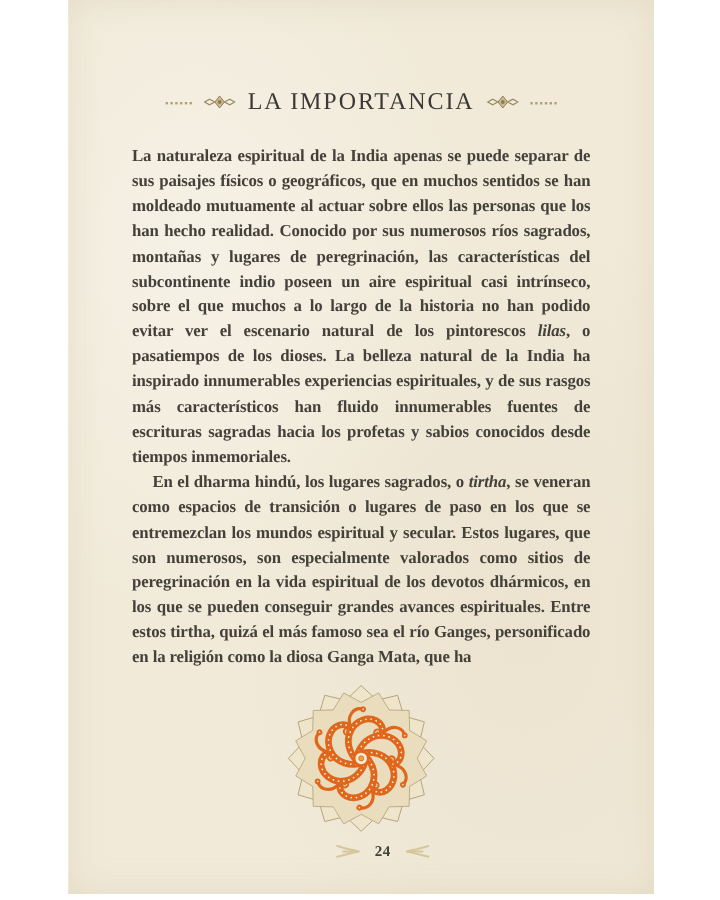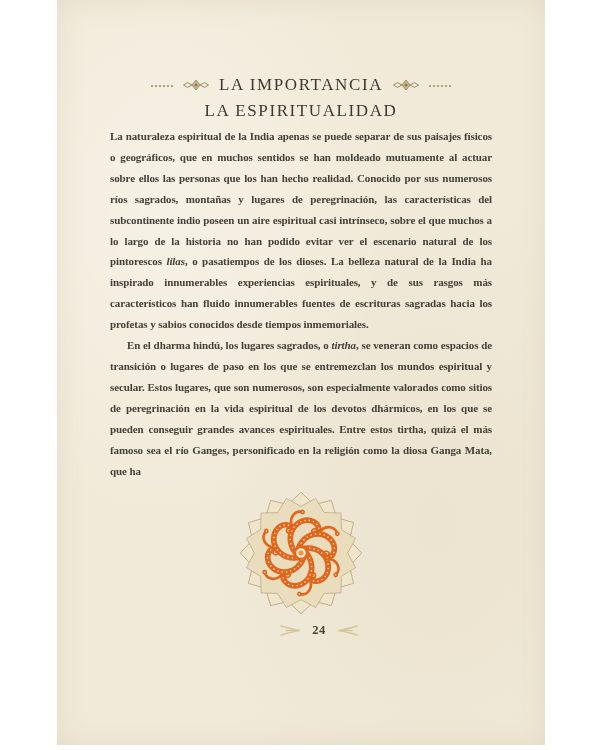--- a/index.html
+++ b/index.html
@@ -15,29 +15,29 @@
   .paper{
     position:absolute;left:57px;top:0;width:488px;height:745px;
     background:
       radial-gradient(ellipse at 22% 28%, rgba(255,255,255,.35), transparent 42%),
       radial-gradient(ellipse at 78% 70%, rgba(208,192,156,.16), transparent 46%),
       var(--paper);
     box-shadow: inset 0 0 28px rgba(200,184,148,.30);
   }
   .chapter-title{
     margin:72px 0 0;text-align:center;color:var(--title-ink);
-    font-weight:400;font-size:17px;letter-spacing:1.6px;line-height:26px;
+    font-weight:400;font-size:20px;letter-spacing:1.6px;line-height:26px;
   }
   .t-line{display:block;}
   .t-first{display:flex;align-items:center;justify-content:center;gap:8px;}
   .dots{width:22px;height:0;border-top:2px dotted var(--tan-dark);margin-top:2px;flex:0 0 auto;}
   .orn{flex:0 0 auto;display:inline-block;line-height:0;}
   .body-text{
-    margin:2px 53px 0;text-align:justify;color:var(--ink);
-    font-size:11px;line-height:20.9px;font-weight:700;letter-spacing:-.1px;
+    margin:23px 53px 0;text-align:justify;color:var(--ink);
+    font-size:14px;line-height:20.9px;font-weight:700;letter-spacing:-.1px;
     hyphens:none;
   }
   .body-text p{margin:0;}
   .body-text p.indent{text-indent:17px;}
   .body-text em{font-style:italic;font-weight:700;}
   .mandala-wrap{text-align:center;margin-top:6px;line-height:0;}
   .m-petal1{fill:var(--petal1);stroke:var(--tan-dark);stroke-width:1.2;}
   .m-petal2{fill:var(--petal2);stroke:var(--tan-dark);stroke-width:1;}
   .m-arm{fill:none;stroke:var(--orange);stroke-width:8.5;stroke-linecap:round;}
   .m-armdots{fill:none;stroke:#f7efda;stroke-width:2.2;stroke-linecap:round;stroke-dasharray:0.1 6.5;}
@@ -76,21 +76,20 @@
       <span class="orn">
         <svg class="diamond-orn" width="30" height="12" viewBox="0 0 30 12">
           <path class="dia-o" d="M11 6 L6.5 3.6 L2.5 6 L6.5 8.4 Z"></path>
           <path class="dia" d="M15 1 L19 6 L15 11 L11 6 Z"></path>
           <path class="dia-o" d="M19 6 L23.5 3.6 L27.5 6 L23.5 8.4 Z"></path>
           <circle class="dot" cx="15" cy="6" r="1.6"></circle>
         </svg>
       </span>
       <span class="dots"></span>
     </span>
-    <span class="t-line">LA ESPIRITUALIDAD</span>
   </h1>
 
   <div class="body-text">
       <p><span>La naturaleza espiritual de la India apenas se puede separar de sus paisajes físicos o geográficos, que en muchos sentidos se han moldeado mutuamente al actuar sobre ellos las personas que los han hecho realidad. Conocido por sus numerosos ríos sagrados, montañas y lugares de peregrinación, las características del subcontinente indio poseen un aire espiritual casi intrínseco, sobre el que muchos a lo largo de la historia no han podido evitar ver el escenario natural de los pintorescos </span><em>lilas</em><span>, o pasatiempos de los dioses. La belleza natural de la India ha inspirado innumerables experiencias espirituales, y de sus rasgos más característicos han fluido innumerables fuentes de escrituras sagradas hacia los profetas y sabios conocidos desde tiempos inmemoriales.</span></p>
       <p class="indent"><span>En el dharma hindú, los lugares sagrados, o </span><em>tirtha</em><span>, se veneran como espacios de transición o lugares de paso en los que se entremezclan los mundos espiritual y secular. Estos lugares, que son numerosos, son especialmente valorados como sitios de peregrinación en la vida espiritual de los devotos dhármicos, en los que se pueden conseguir grandes avances espirituales. Entre estos tirtha, quizá el más famoso sea el río Ganges, personificado en la religión como la diosa Ganga Mata, que ha</span></p>
     </div>
 
   <div class="mandala-wrap">
     <svg width="132" height="132" viewBox="-100 -100 200 200">
       <defs>

